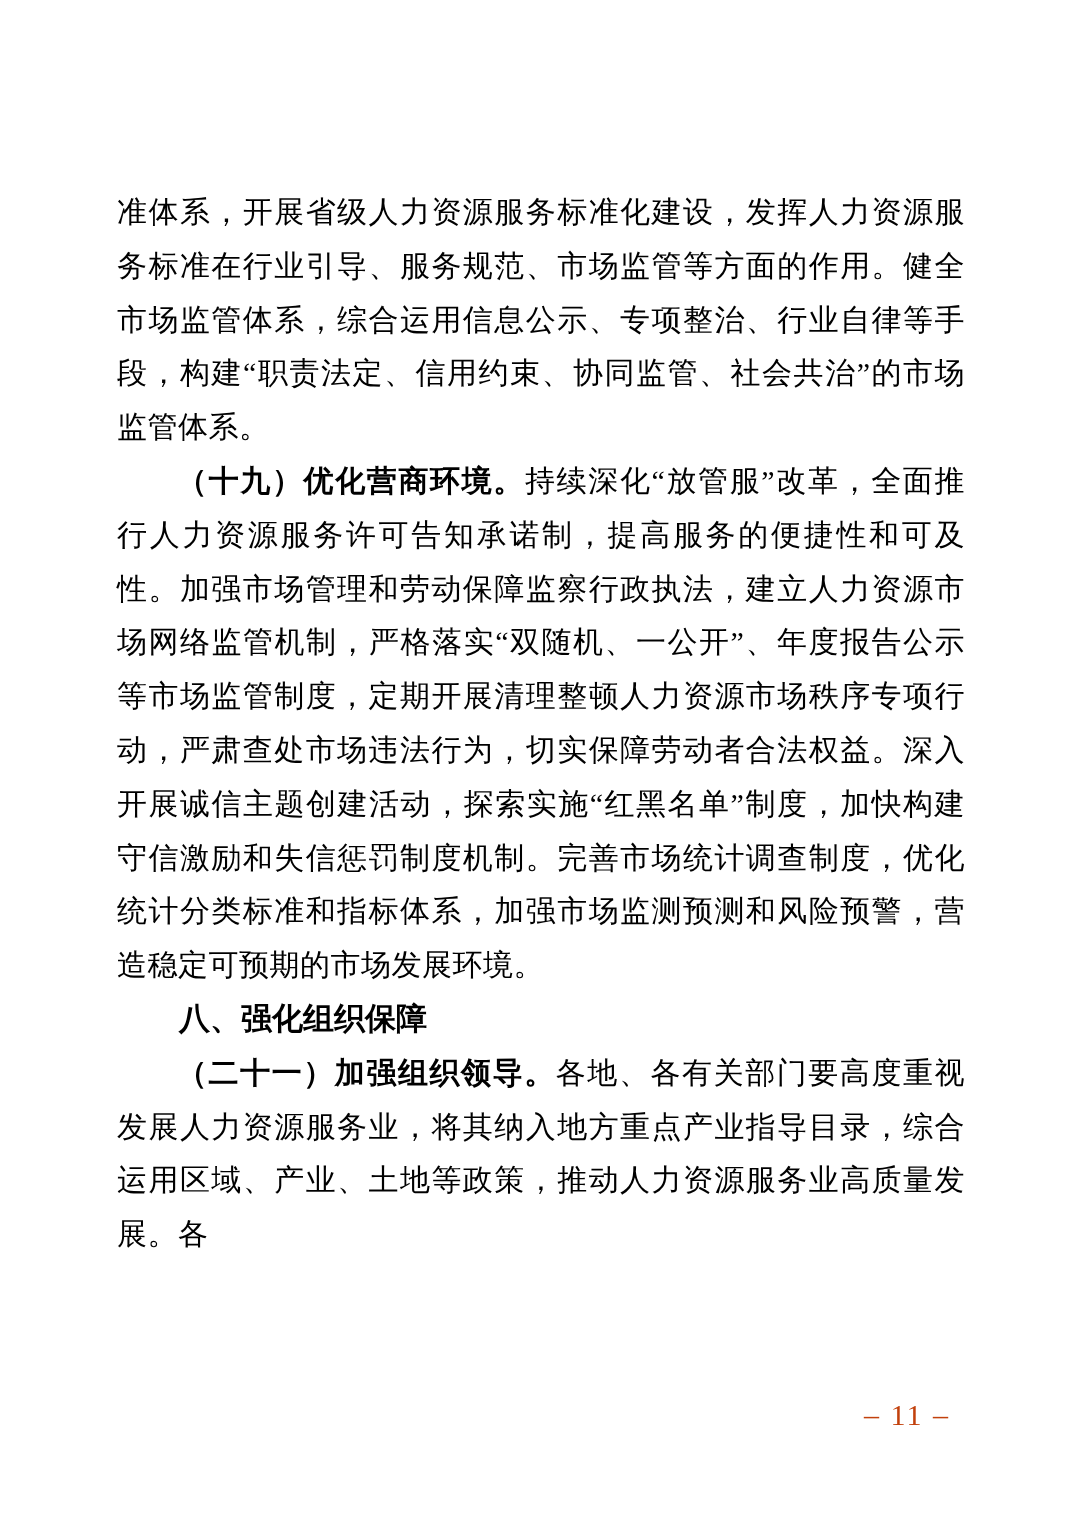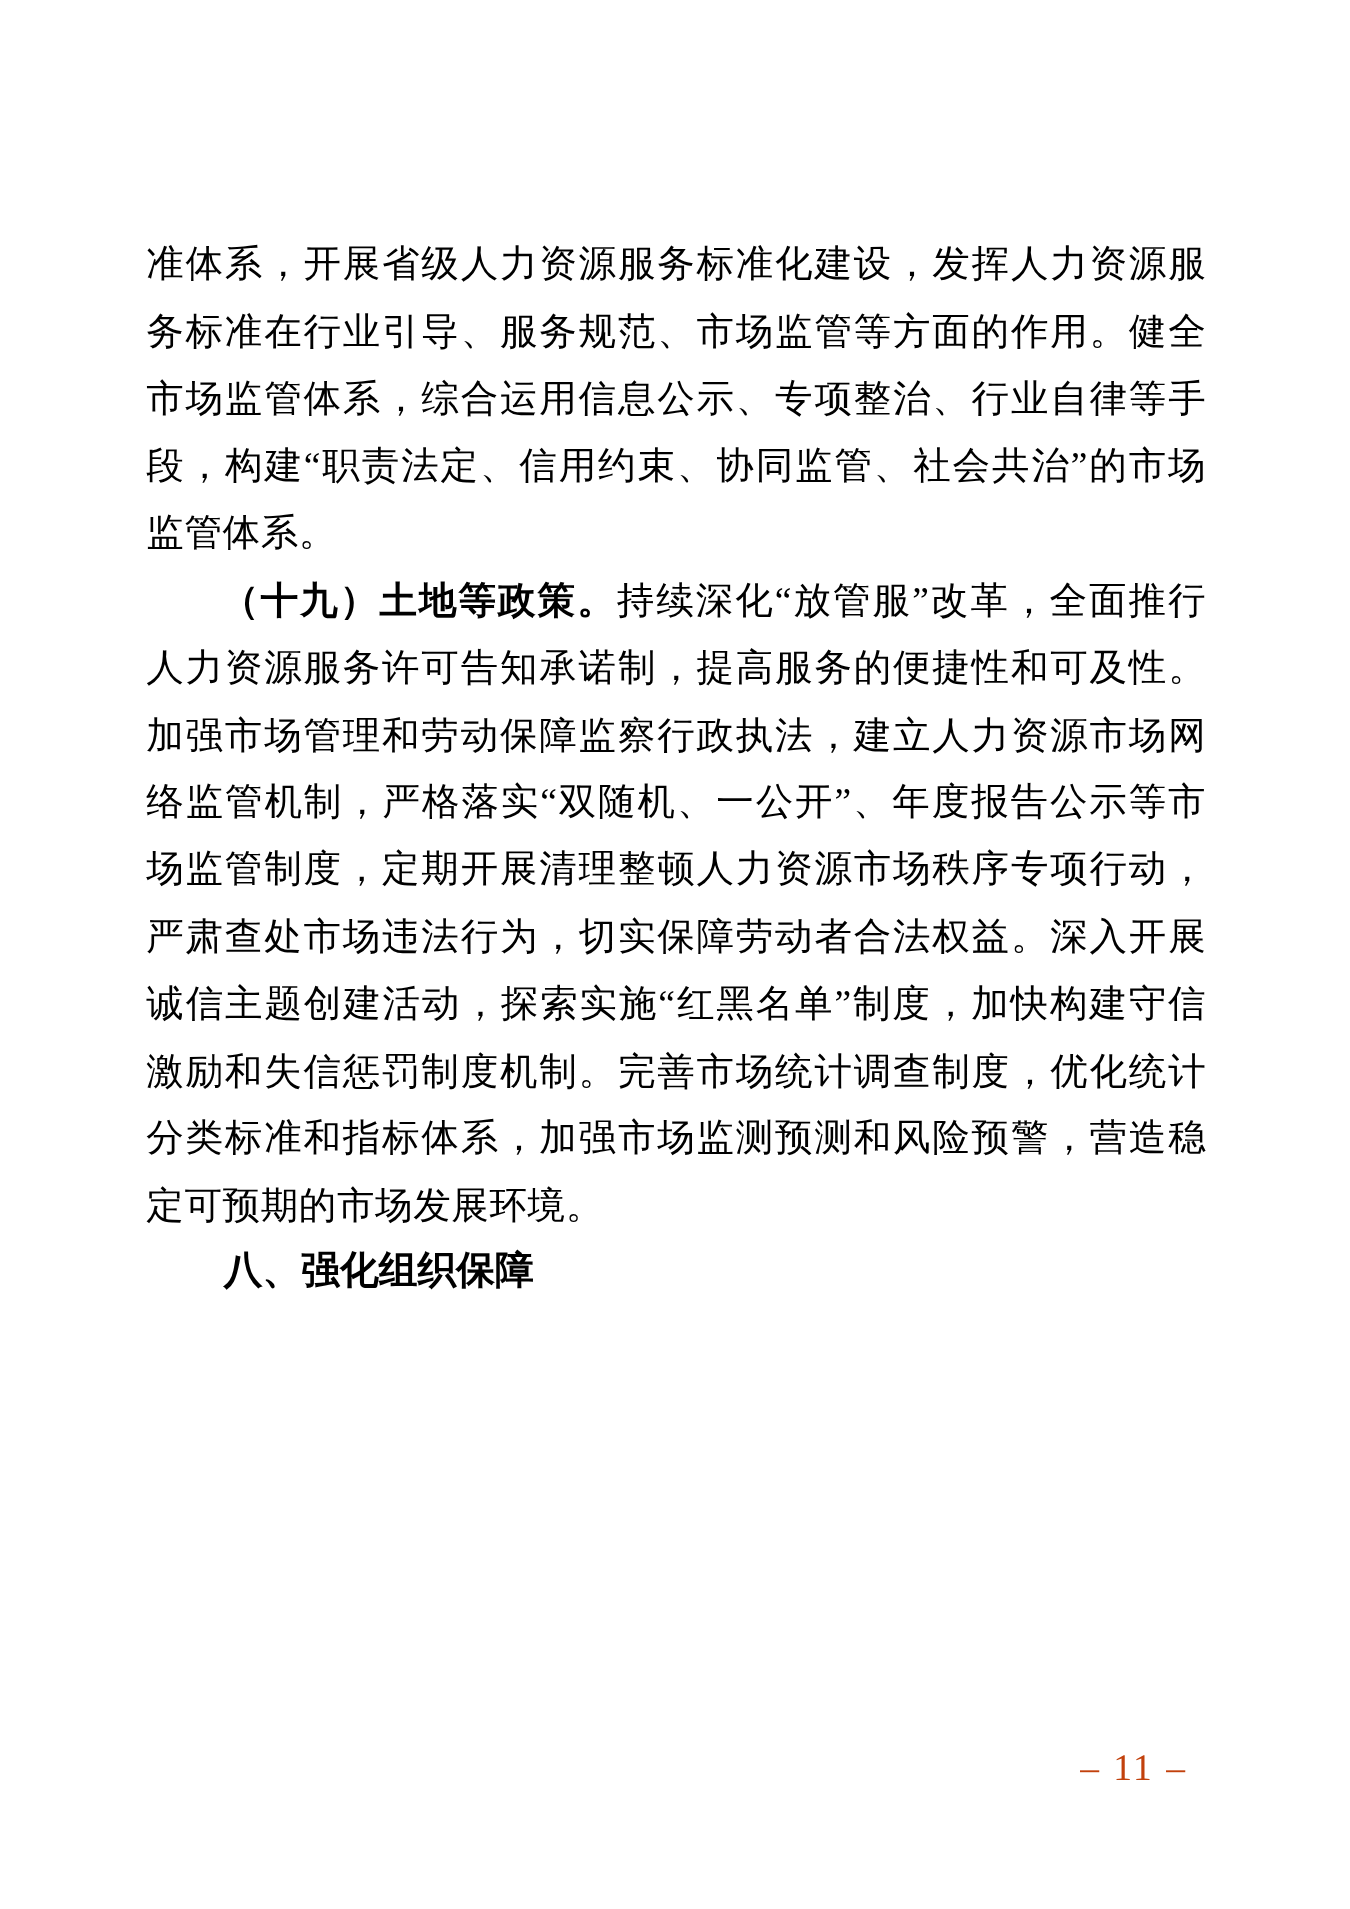--- a/index.html
+++ b/index.html
@@ -31,21 +31,21 @@
     color: #000000;
   }
   .para.indent {
     text-indent: 2em;
   }
   .lead {
     font-weight: 700;
   }
   .heading {
     margin: 0;
-    font-family: Liberation Mono, monospace;
+    font-family: Liberation Serif, serif;
     font-weight: 700;
     font-size: 31px;
     line-height: 53.8px;
     text-indent: 2em;
     color: #000000;
   }
   .page-number {
     position: absolute;
     top: 1398px;
     right: 130px;
@@ -54,17 +54,18 @@
     letter-spacing: 2px;
     color: #c2410c;
   }
 </style>
 </head>
 <body>
 
 <div class="page">
   <main class="doc" id="doc">
       <p class="para"><span>准体系，开展省级人力资源服务标准化建设，发挥人力资源服务标准在行业引导、服务规范、市场监管等方面的作用。健全市场监管体系，综合运用信息公示、专项整治、行业自律等手段，构建“职责法定、信用约束、协同监管、社会共治”的市场监管体系。</span></p>
-      <p class="para indent"><span class="lead">（十九）土地等政策。</span><span>持续深化“放管服”改革，全面推行人力资源服务许可告知承诺制，提高服务的便捷性和可及性。加强市场管理和劳动保障监察行政执法，建立人力资源市场网络监管机制，严格落实“双随机、一公开”、年度报告公示等市场监管制度，定期开展清理整顿人力资源市场秩序专项行动，严肃查处市场违法行为，切实保障劳动者合法权益。深入开展诚信主题创建活动，探索实施“红黑名单”制度，加快构建守信激励和失信惩罚制度机制。完善市场统计调查制度，优化统计分类标准和指标体系，加强市场监测预测和风险预警，营造稳定可预期的市场发展环境。</span></p>
+      <p class="para indent"><span class="lead">（十九）优化营商环境。</span><span>持续深化“放管服”改革，全面推行人力资源服务许可告知承诺制，提高服务的便捷性和可及性。加强市场管理和劳动保障监察行政执法，建立人力资源市场网络监管机制，严格落实“双随机、一公开”、年度报告公示等市场监管制度，定期开展清理整顿人力资源市场秩序专项行动，严肃查处市场违法行为，切实保障劳动者合法权益。深入开展诚信主题创建活动，探索实施“红黑名单”制度，加快构建守信激励和失信惩罚制度机制。完善市场统计调查制度，优化统计分类标准和指标体系，加强市场监测预测和风险预警，营造稳定可预期的市场发展环境。</span></p>
       <div class="heading">八、强化组织保障</div>
+      <p class="para indent"><span class="lead">（二十一）加强组织领导。</span><span>各地、各有关部门要高度重视发展人力资源服务业，将其纳入地方重点产业指导目录，综合运用区域、产业、土地等政策，推动人力资源服务业高质量发展。各</span></p>
     </main>
   <div class="page-number">– 11 –</div>
 </div>
 
 </body></html>

